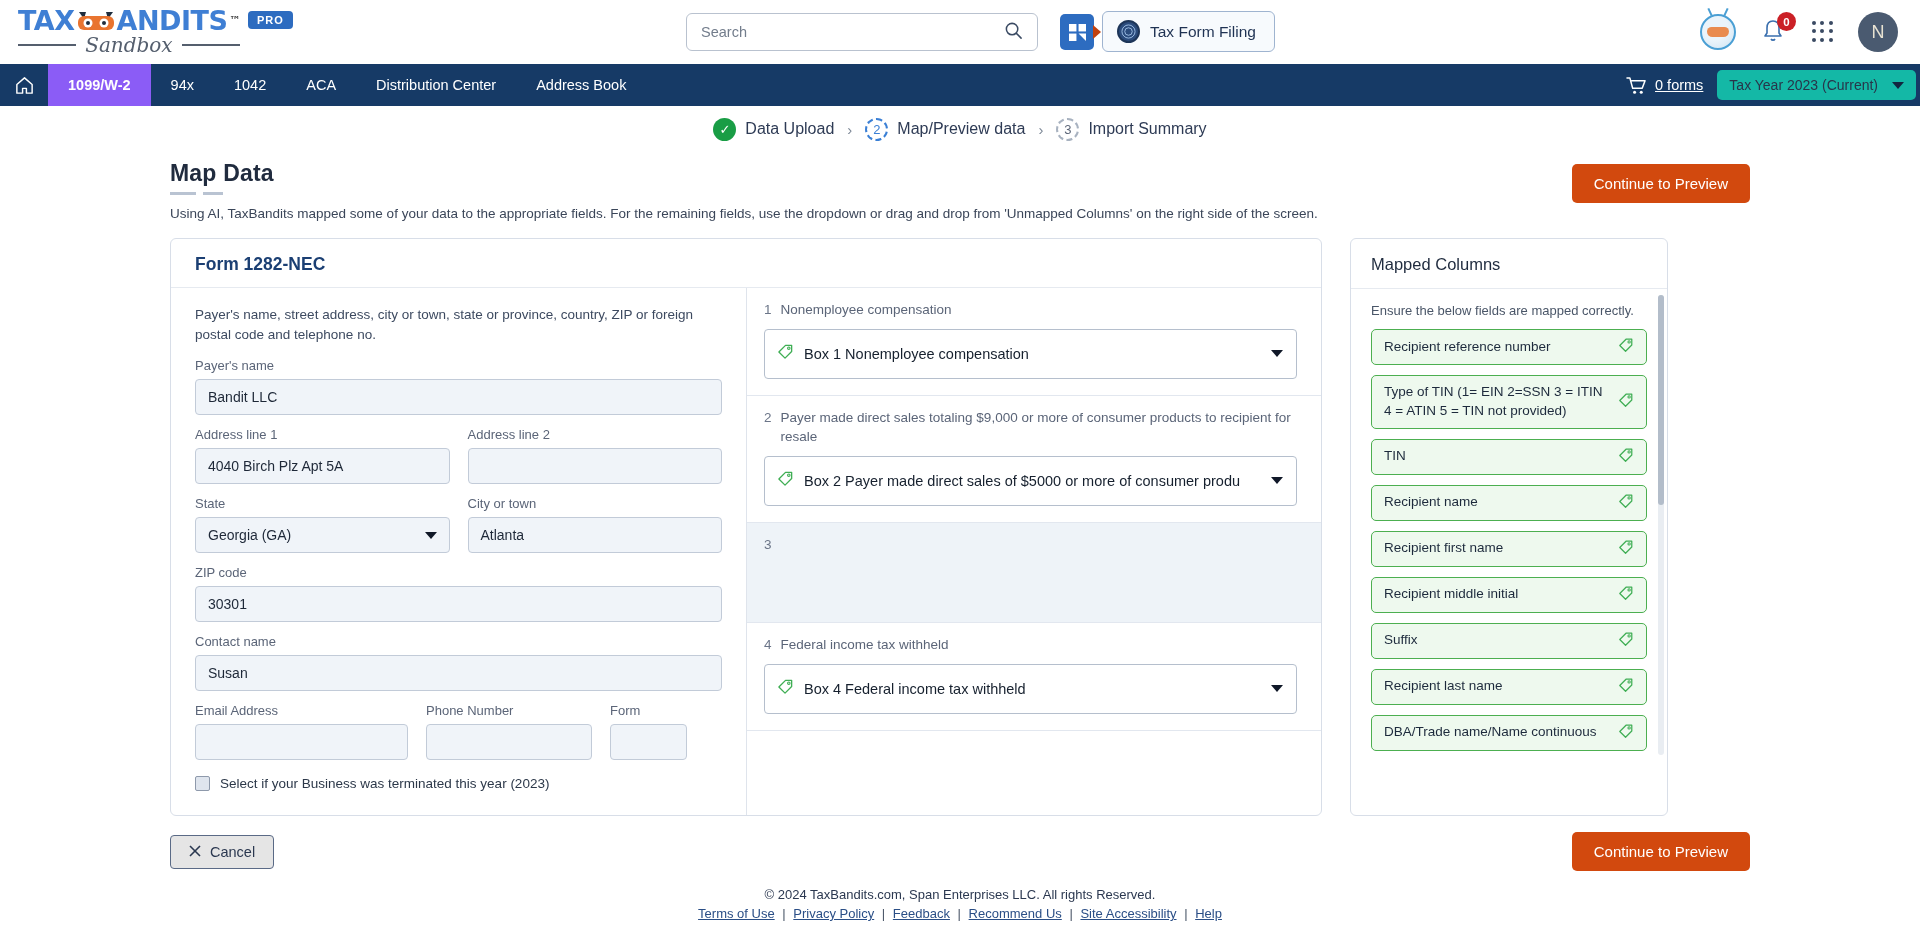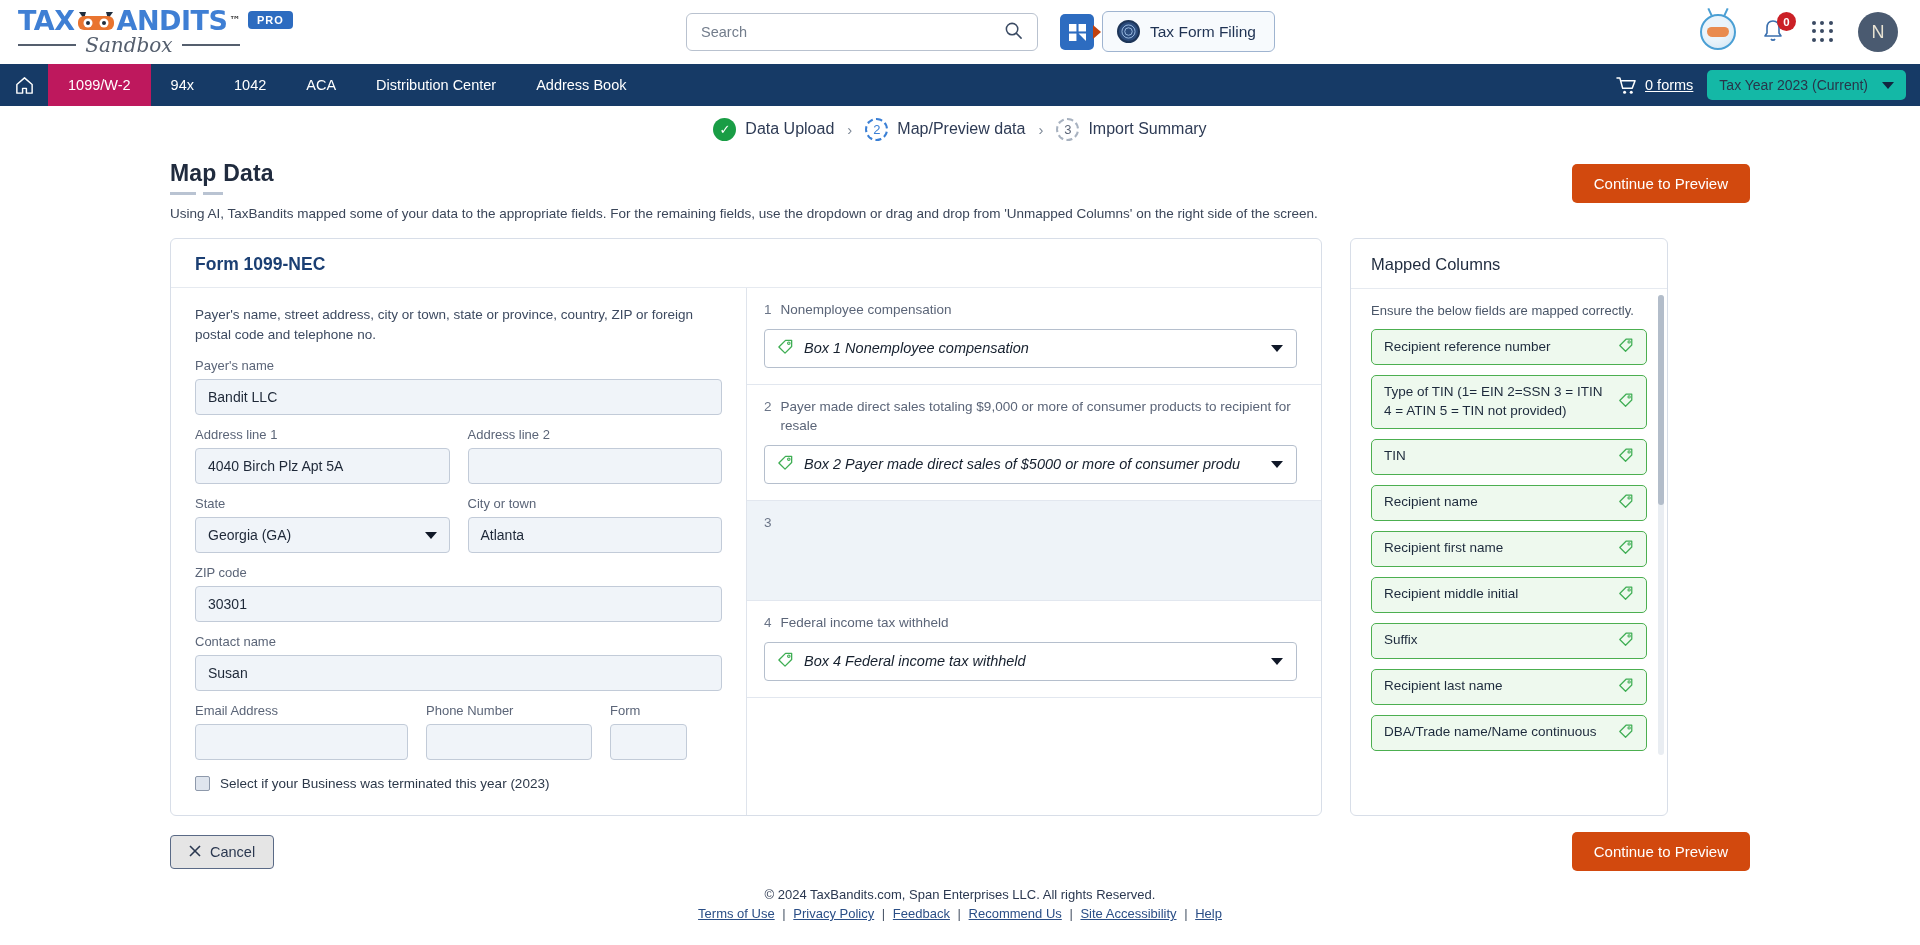--- a/index.html
+++ b/index.html
@@ -119,23 +119,23 @@
     height: 42px; background: #163a66; display: flex; align-items: stretch;
     position: relative; color: #fff;
   }
   .nav-home {
     width: 48px; display: flex; align-items: center; justify-content: center;
   }
   .nav-item {
     display: flex; align-items: center; padding: 0 20px;
     font-size: 14.5px; color: #fff; white-space: nowrap;
   }
-  .nav-item.active { background: #be185d; font-weight: 400; }
+  .nav-item.active { background: #8b5cf6; font-weight: 700; }
   .nav-right {
-    position: absolute; right: 14px; top: 0; height: 42px;
+    position: absolute; right: 4px; top: 0; height: 42px;
     display: flex; align-items: center; gap: 14px;
   }
   .cart-link {
     display: flex; align-items: center; gap: 8px;
     color: #fff; font-size: 14.5px;
   }
   .cart-link span { text-decoration: underline; }
   .year-select {
     background: #14b8a6; color: #28354a; border-radius: 5px;
     height: 30px; padding: 0 12px; min-width: 185px;
@@ -233,23 +233,23 @@
   }
   .chk-label { font-size: 13.5px; color: #2c3849; }
 
   
   .box-cell { padding: 13px 24px 16px 17px; border-bottom: 1px solid #e2e7ef; }
   .box-cell.empty { background: #eef3f8; min-height: 100px; }
   .box-cell.tall { min-height: 155px; border-bottom: none; }
   .box-num-line { display: flex; gap: 9px; font-size: 13.5px; color: #5b6578; line-height: 1.4; }
   .box-num { color: #6b7588; }
   .box-select {
-    margin-top: 9px; height: 39px; border: 1px solid #b5bfcd; border-radius: 4px;
+    margin-top: 9px; height: 50px; border: 1px solid #b5bfcd; border-radius: 4px;
     background: #fff; display: flex; align-items: center;
-    padding: 0 13px 0 12px; gap: 10px; font-style: italic;
+    padding: 0 13px 0 12px; gap: 10px;
   }
   .box-select-text {
     flex: 1; font-size: 14.5px; color: #16202e; font-weight: 500;
     white-space: nowrap; overflow: hidden; text-overflow: clip;
   }
 
   
   .mapped-card {
     width: 318px; background: #fff;
     border: 1px solid #d8dee8; border-radius: 6px;
@@ -446,21 +446,21 @@
         <i></i>
         <i></i>
       </div>
     <div class="page-sub">Using AI, TaxBandits mapped some of your data to the appropriate fields. For the remaining fields, use the dropdown or drag and drop from 'Unmapped Columns' on the right side of the screen.</div>
     <button class="btn-orange continue-top">Continue to Preview</button>
   </div>
 
   <div class="main-row">
 
     <div class="form-card">
-      <div class="form-card-title">Form 1099-NEC</div>
+      <div class="form-card-title">Form 1282-NEC</div>
       <div class="form-grid">
 
         <div class="col-left">
           <div class="payer-desc">Payer's name, street address, city or town, state or province, country, ZIP or foreign postal code and telephone no.</div>
 
           <div class="mt14">
             <div class="fld-label">Payer's name</div>
             <div class="fld">Bandit LLC</div>
           </div>
 

